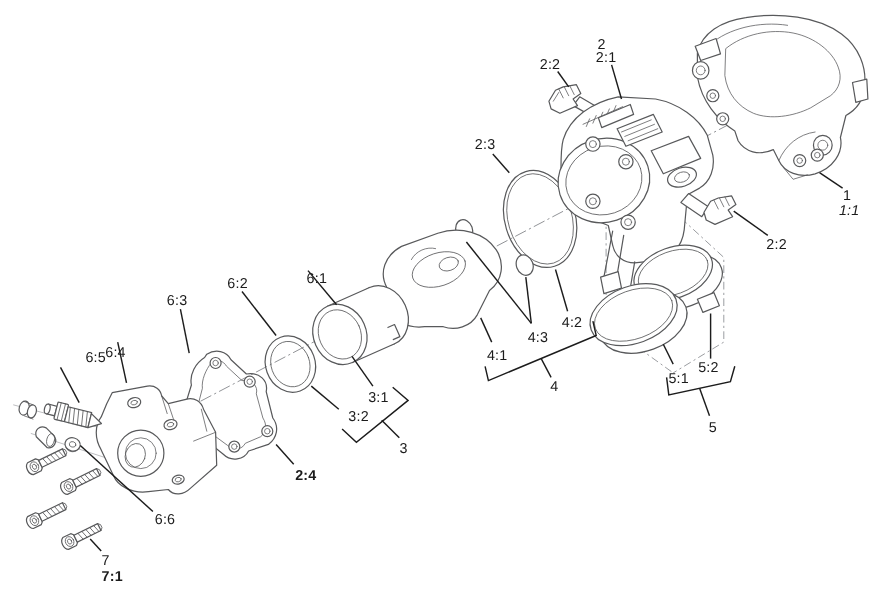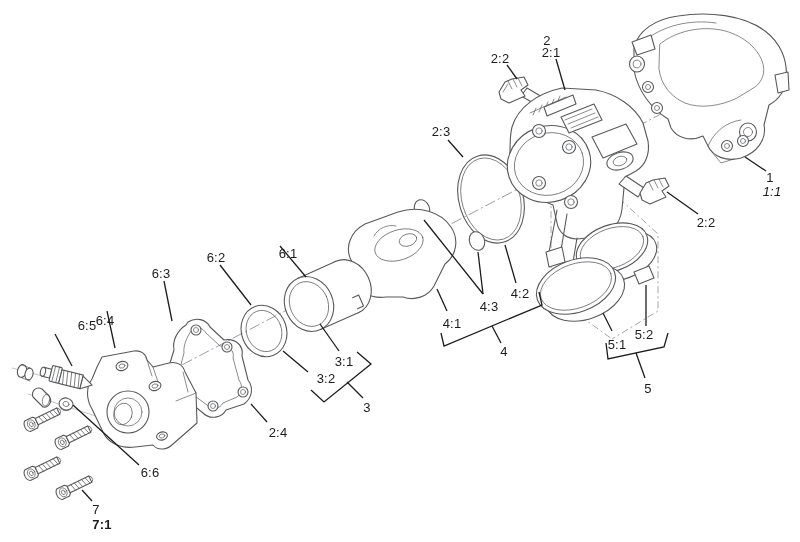--- a/index.html
+++ b/index.html
@@ -265,21 +265,21 @@
       <div class="callout" style="left: 161px; top: 273px;">6:3</div>
       <div class="callout" style="left: 105px; top: 320px;">6:4</div>
       <div class="callout" style="left: 51px; top: 325px; margin-left: 36px;">6:5</div>
       <div class="callout" style="left: 520px; top: 293px;">4:2</div>
       <div class="callout" style="left: 489px; top: 306px; text-align: right;">4:3</div>
       <div class="callout" style="left: 452px; top: 323px;">4:1</div>
       <div class="callout" style="left: 504px; top: 351px;">4</div>
       <div class="callout" style="left: 344px; top: 361px;">3:1</div>
       <div class="callout" style="left: 326px; top: 378px;">3:2</div>
       <div class="callout" style="left: 367px; top: 407px;">3</div>
-      <div class="callout" style="left: 278px; top: 432px;">2:4</div>
+      <div class="callout" style="left: 278px; top: 432px; font-weight: bold;">2:4</div>
       <div class="callout" style="left: 644px; top: 334px;">5:2</div>
       <div class="callout" style="left: 617px; top: 344px;">5:1</div>
       <div class="callout" style="left: 648px; top: 388px;">5</div>
       <div class="callout" style="left: 150px; top: 472px;">6:6</div>
       <div class="callout" style="left: 96px; top: 509px;">7</div>
       <div class="callout" style="left: 102px; top: 524px; font-weight: bold;">7:1</div>
     </div>
 </div>
 
 </body></html>

